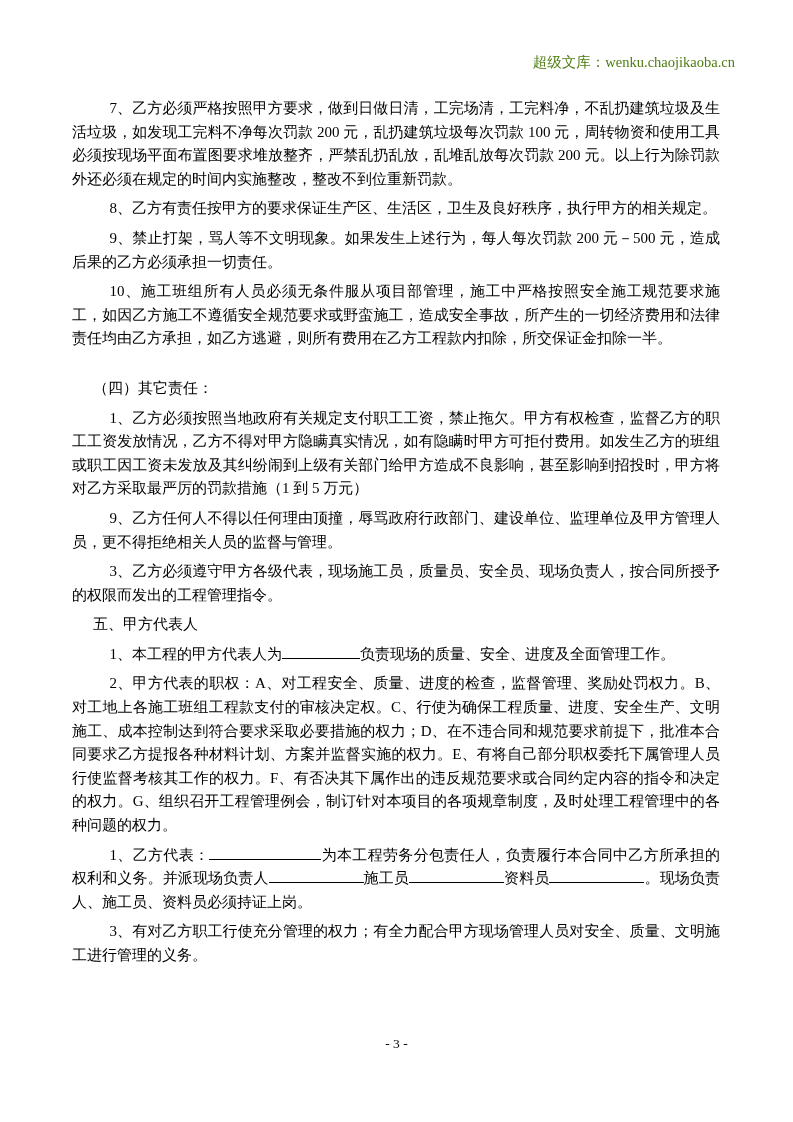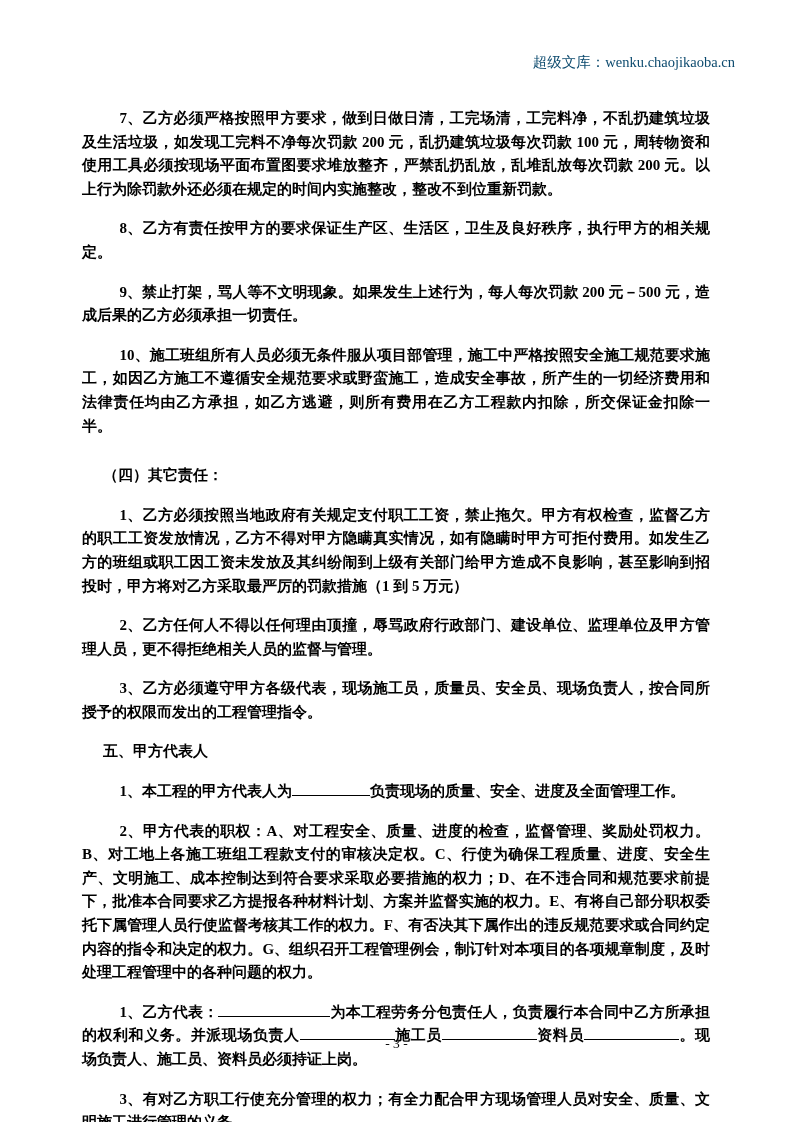--- a/index.html
+++ b/index.html
@@ -23,21 +23,21 @@
   }
   .doc-body {
     position: absolute;
     top: 91px;
     left: 66px;
     width: 660px;
     font-size: 15px;
     line-height: 23.6px;
     text-align: justify;
   }
-  .para { margin: 16px; padding: 0; font-weight: bold; }
+  .para { margin: 6px; padding: 0; }
   .para.indent  { text-indent: 2.5em; }
   .para.heading { text-indent: 1.4em; }
   .blank {
     display: inline-block;
     border-bottom: 1px solid #000;
     height: 15px;
     vertical-align: baseline;
   }
   .footer {
     position: absolute;
@@ -46,30 +46,30 @@
     width: 100%;
     text-align: center;
     font-size: 13.5px;
     color: #000000;
   }
 </style>
 </head>
 <body>
 
 <div class="page">
-  <div class="watermark" style="color: #0c4a6e;">超级文库：wenku.chaojikaoba.cn</div>
+  <div class="watermark" style="color: #4d7c0f;">超级文库：wenku.chaojikaoba.cn</div>
 
   <div class="doc-body">
       <p class="para indent"><span>7、乙方必须严格按照甲方要求，做到日做日清，工完场清，工完料净，不乱扔建筑垃圾及生活垃圾，如发现工完料不净每次罚款 200 元，乱扔建筑垃圾每次罚款 100 元，周转物资和使用工具必须按现场平面布置图要求堆放整齐，严禁乱扔乱放，乱堆乱放每次罚款 200 元。以上行为除罚款外还必须在规定的时间内实施整改，整改不到位重新罚款。</span></p>
       <p class="para indent"><span>8、乙方有责任按甲方的要求保证生产区、生活区，卫生及良好秩序，执行甲方的相关规定。</span></p>
       <p class="para indent"><span>9、禁止打架，骂人等不文明现象。如果发生上述行为，每人每次罚款 200 元－500 元，造成后果的乙方必须承担一切责任。</span></p>
       <p class="para indent"><span>10、施工班组所有人员必须无条件服从项目部管理，施工中严格按照安全施工规范要求施工，如因乙方施工不遵循安全规范要求或野蛮施工，造成安全事故，所产生的一切经济费用和法律责任均由乙方承担，如乙方逃避，则所有费用在乙方工程款内扣除，所交保证金扣除一半。</span></p>
       <p class="para heading" style="margin-top: 26px;"><span>（四）其它责任：</span></p>
       <p class="para indent"><span>1、乙方必须按照当地政府有关规定支付职工工资，禁止拖欠。甲方有权检查，监督乙方的职工工资发放情况，乙方不得对甲方隐瞒真实情况，如有隐瞒时甲方可拒付费用。如发生乙方的班组或职工因工资未发放及其纠纷闹到上级有关部门给甲方造成不良影响，甚至影响到招投时，甲方将对乙方采取最严厉的罚款措施（1 到 5 万元）</span></p>
-      <p class="para indent"><span>2、乙方任何人不得以任何理由顶撞，辱骂政府行政部门、建设单位、监理单位及甲方管理人员，更不得拒绝相关人员的监督与管理。</span></p>
+      <p class="para indent"><span>9、乙方任何人不得以任何理由顶撞，辱骂政府行政部门、建设单位、监理单位及甲方管理人员，更不得拒绝相关人员的监督与管理。</span></p>
       <p class="para indent"><span>3、乙方必须遵守甲方各级代表，现场施工员，质量员、安全员、现场负责人，按合同所授予的权限而发出的工程管理指令。</span></p>
       <p class="para heading" style="margin-top: 6px;"><span>五、甲方代表人</span></p>
       <p class="para indent"><span>1、本工程的甲方代表人为</span><span class="blank" style="width: 78px;"></span><span>负责现场的质量、安全、进度及全面管理工作。</span></p>
       <p class="para indent"><span>2、甲方代表的职权：A、对工程安全、质量、进度的检查，监督管理、奖励处罚权力。B、对工地上各施工班组工程款支付的审核决定权。C、行使为确保工程质量、进度、安全生产、文明施工、成本控制达到符合要求采取必要措施的权力；D、在不违合同和规范要求前提下，批准本合同要求乙方提报各种材料计划、方案并监督实施的权力。E、有将自己部分职权委托下属管理人员行使监督考核其工作的权力。F、有否决其下属作出的违反规范要求或合同约定内容的指令和决定的权力。G、组织召开工程管理例会，制订针对本项目的各项规章制度，及时处理工程管理中的各种问题的权力。</span></p>
       <p class="para indent"><span>1、乙方代表：</span><span class="blank" style="width: 112px;"></span><span>为本工程劳务分包责任人，负责履行本合同中乙方所承担的权利和义务。并派现场负责人</span><span class="blank" style="width: 95px;"></span><span>施工员</span><span class="blank" style="width: 95px;"></span><span>资料员</span><span class="blank" style="width: 95px;"></span><span>。现场负责人、施工员、资料员必须持证上岗。</span></p>
       <p class="para indent"><span>3、有对乙方职工行使充分管理的权力；有全力配合甲方现场管理人员对安全、质量、文明施工进行管理的义务。</span></p>
     </div>
 
   <div class="footer">- 3 -</div>
 </div>

